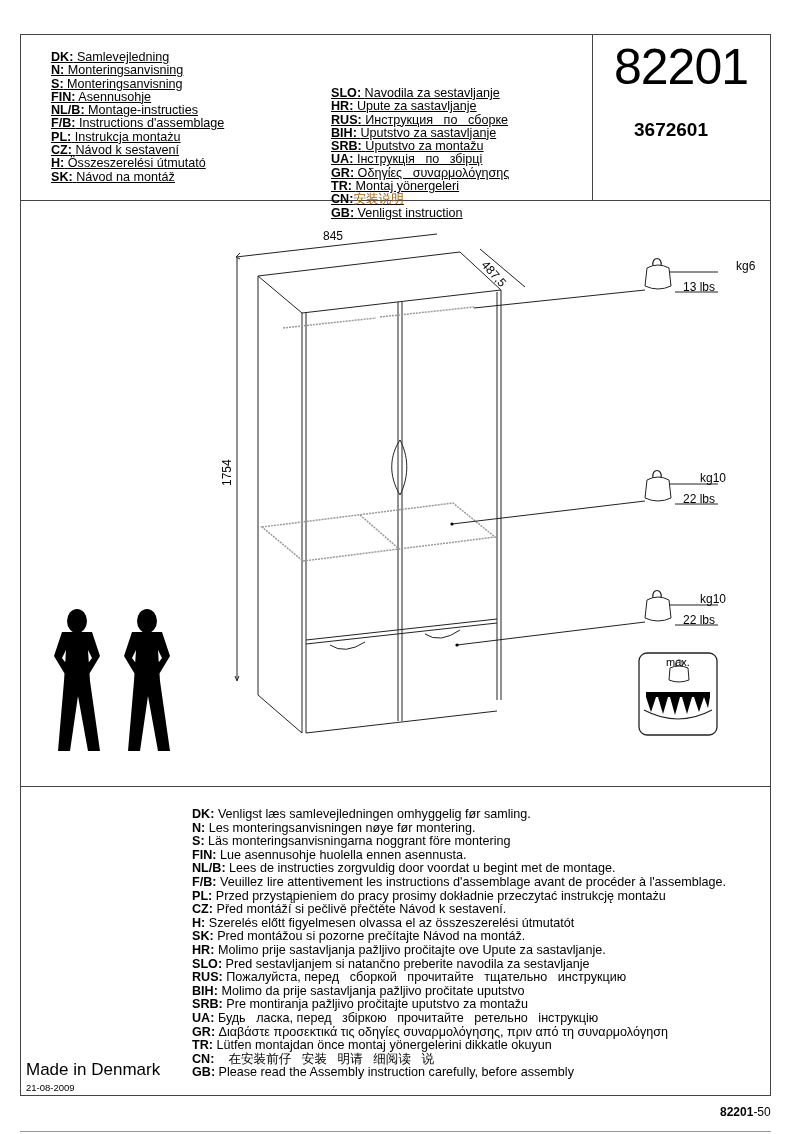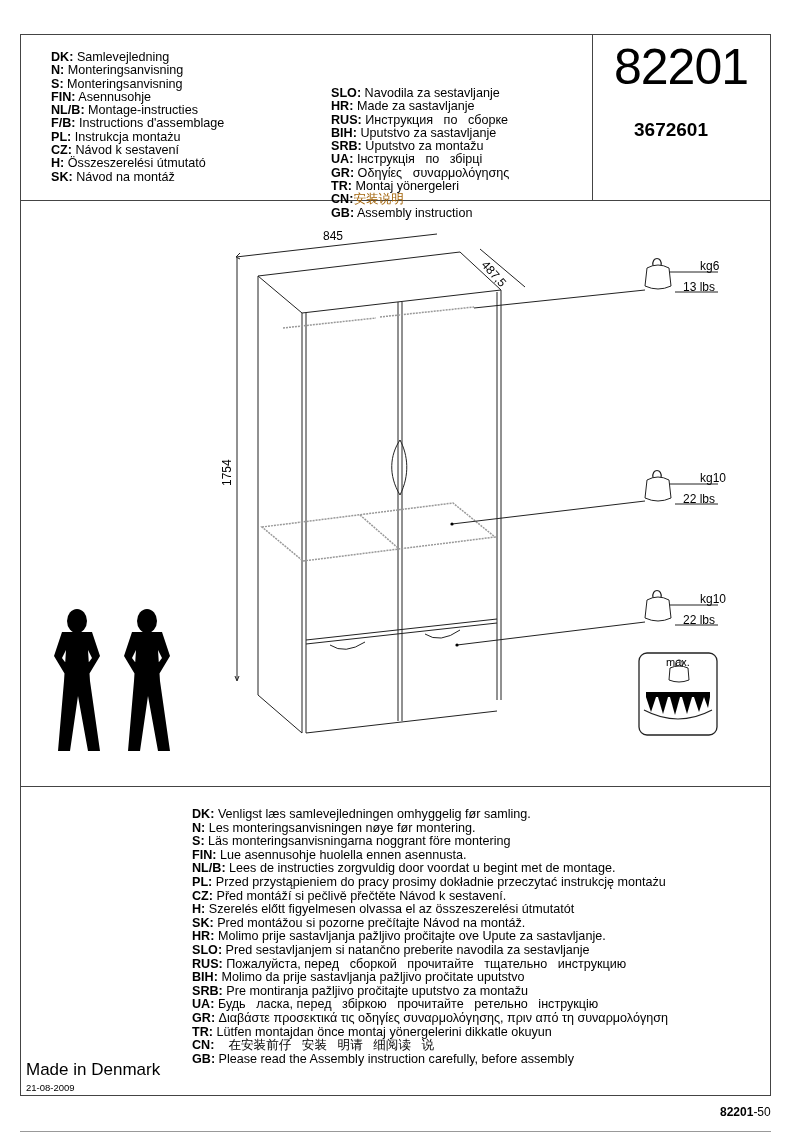--- a/index.html
+++ b/index.html
@@ -1,21 +1,21 @@
 <!DOCTYPE html>
 <html><head>
 <meta charset="utf-8">
 <style>
   html, body { margin:0; padding:0; background:#ffffff; }
   body { width:802px; height:1134px; position:relative; font-family:"Liberation Sans", sans-serif; color:#000; overflow:hidden; }
   .frame { position:absolute; left:20px; top:34px; width:751px; height:1062px; border:1.3px solid #444; box-sizing:border-box; }
   .hline { position:absolute; height:0; border-top:1.3px solid #444; }
   .vline { position:absolute; width:0; border-left:1.3px solid #444; }
   .title-list { position:absolute; font-size:12.6px; line-height:13.3px; }
-  .title-list div { white-space:pre; }
+  .title-list div { white-space:pre;text-decoration:underline; }
   .title-list b { font-weight:bold; }
   .bignum { position:absolute; left:614px; top:38px; font-size:50px; letter-spacing:-1px; }
   .code { position:absolute; left:634px; top:119px; font-size:19px; font-weight:bold; }
   .instr { position:absolute; left:192px; top:808px; font-size:12.6px; line-height:13.6px; }
   .instr div { white-space:pre; }
   .made { position:absolute; left:26px; top:1060px; font-size:17px; }
   .date { position:absolute; left:26px; top:1082px; font-size:9.5px; }
   .pagenum { position:absolute; left:720px; top:1105px; font-size:12px; }
   .pagenum b { font-weight:bold; }
   .bottomline { position:absolute; left:20px; top:1131px; width:751px; border-top:1px solid #999; }
@@ -39,29 +39,29 @@
   <div><b>NL/B:</b> <span>Montage-instructies</span></div>
   <div><b>F/B:</b> <span>Instructions d'assemblage</span></div>
   <div><b>PL:</b> <span>Instrukcja montażu</span></div>
   <div><b>CZ:</b> <span>Návod k sestavení</span></div>
   <div><b>H:</b> <span>Összeszerelési útmutató</span></div>
   <div><b>SK:</b> <span>Návod na montáž</span></div>
 </div>
 
 <div class="title-list" style="left:331px; top:51px;margin-top:36px;">
   <div><b>SLO:</b> <span>Navodila za sestavljanje</span></div>
-  <div><b>HR:</b> <span>Made za sastavljanje</span></div>
+  <div><b>HR:</b> <span>Upute za sastavljanje</span></div>
   <div><b>RUS:</b> <span>Инструкция   по   сборке</span></div>
   <div><b>BIH:</b> <span>Uputstvo za sastavljanje</span></div>
   <div><b>SRB:</b> <span>Uputstvo za montažu</span></div>
   <div><b>UA:</b> <span>Інструкція   по   збірці</span></div>
   <div><b>GR:</b> <span>Οδηγίες   συναρμολόγησης</span></div>
   <div><b>TR:</b> <span>Montaj yönergeleri</span></div>
   <div><b>CN:</b><span style="color:#a16207">安装说明</span></div>
-  <div><b>GB:</b> <span>Assembly instruction</span></div>
+  <div><b>GB:</b> <span>Venligst instruction</span></div>
 </div>
 
 <div class="bignum">82201</div>
 <div class="code">3672601</div>
 
 <svg width="802" height="1134" style="left:0; top:0;">
   <g stroke="#222" stroke-width="1" fill="none">
 
     <line x1="236" y1="257" x2="437" y2="234"></line>
     <polyline points="240,253 236,257 240,259"></polyline>
@@ -116,21 +116,21 @@
 </svg>
 <svg width="30" height="36" style="left:643px; top:466px;" viewBox="0 0 30 36">
   <path d="M10,12 C8,2 20,2 18,12" fill="none" stroke="#222" stroke-width="1.2"></path>
   <path d="M4,14 Q15,8 26,14 L28,32 Q15,38 2,32 Z" fill="#fff" stroke="#222" stroke-width="1"></path>
 </svg>
 <svg width="30" height="36" style="left:643px; top:586px;" viewBox="0 0 30 36">
   <path d="M10,12 C8,2 20,2 18,12" fill="none" stroke="#222" stroke-width="1.2"></path>
   <path d="M4,14 Q15,8 26,14 L28,32 Q15,38 2,32 Z" fill="#fff" stroke="#222" stroke-width="1"></path>
 </svg>
 
-<div class="weightlabel" style="left:664px; top:259px;padding-left:36px;">kg6</div>
+<div class="weightlabel" style="left:700px; top:259px;padding-left:36px;">kg6</div>
 <div class="weightlabel" style="left:683px; top:280px;">13 lbs</div>
 <div class="weightlabel" style="left:700px; top:471px;">kg10</div>
 <div class="weightlabel" style="left:683px; top:492px;">22 lbs</div>
 <div class="weightlabel" style="left:700px; top:592px;">kg10</div>
 <div class="weightlabel" style="left:683px; top:613px;">22 lbs</div>
 
 <svg width="80" height="84" style="left:638px; top:652px;" viewBox="0 0 80 84">
   <rect x="1" y="1" width="78" height="82" rx="8" fill="#fff" stroke="#222" stroke-width="1.3"></rect>
   <path d="M38,14 C36,6 46,6 44,14" fill="none" stroke="#222" stroke-width="1"></path>
   <path d="M32,16 Q41,12 50,16 L51,28 Q41,32 31,28 Z" fill="#fff" stroke="#222" stroke-width="1"></path>
@@ -159,20 +159,21 @@
     <path d="M80,26 L110,26 L118,50 L106,70 L104,60 L110,52 L106,44 L108,75 L118,145 L106,145 L96,90 L88,145 L76,145 L82,75 L84,44 L80,52 L86,60 L84,70 L72,50 Z"></path>
   </g>
 </svg>
 
 <div class="instr">
   <div><b>DK:</b> <span>Venligst læs samlevejledningen omhyggelig før samling.</span></div>
   <div><b>N:</b> <span>Les monteringsanvisningen nøye før montering.</span></div>
   <div><b>S:</b> <span>Läs monteringsanvisningarna noggrant före montering</span></div>
   <div><b>FIN:</b> <span>Lue asennusohje huolella ennen asennusta.</span></div>
   <div><b>NL/B:</b> <span>Lees de instructies zorgvuldig door voordat u begint met de montage.</span></div>
+  <div><b>F/B:</b> <span>Veuillez lire attentivement les instructions d'assemblage avant de procéder à l'assemblage.</span></div>
   <div><b>PL:</b> <span>Przed przystąpieniem do pracy prosimy dokładnie przeczytać instrukcję montażu</span></div>
   <div><b>CZ:</b> <span>Před montáží si pečlivě přečtěte Návod k sestavení.</span></div>
   <div><b>H:</b> <span>Szerelés előtt figyelmesen olvassa el az összeszerelési útmutatót</span></div>
   <div><b>SK:</b> <span>Pred montážou si pozorne prečítajte Návod na montáž.</span></div>
   <div><b>HR:</b> <span>Molimo prije sastavljanja pažljivo pročitajte ove Upute za sastavljanje.</span></div>
   <div><b>SLO:</b> <span>Pred sestavljanjem si natančno preberite navodila za sestavljanje</span></div>
   <div><b>RUS:</b> <span>Пожалуйста, перед   сборкой   прочитайте   тщательно   инструкцию</span></div>
   <div><b>BIH:</b> <span>Molimo da prije sastavljanja pažljivo pročitate uputstvo</span></div>
   <div><b>SRB:</b> <span>Pre montiranja pažljivo pročitajte uputstvo za montažu</span></div>
   <div><b>UA:</b> <span>Будь   ласка, перед   збіркою   прочитайте   ретельно   інструкцію</span></div>

